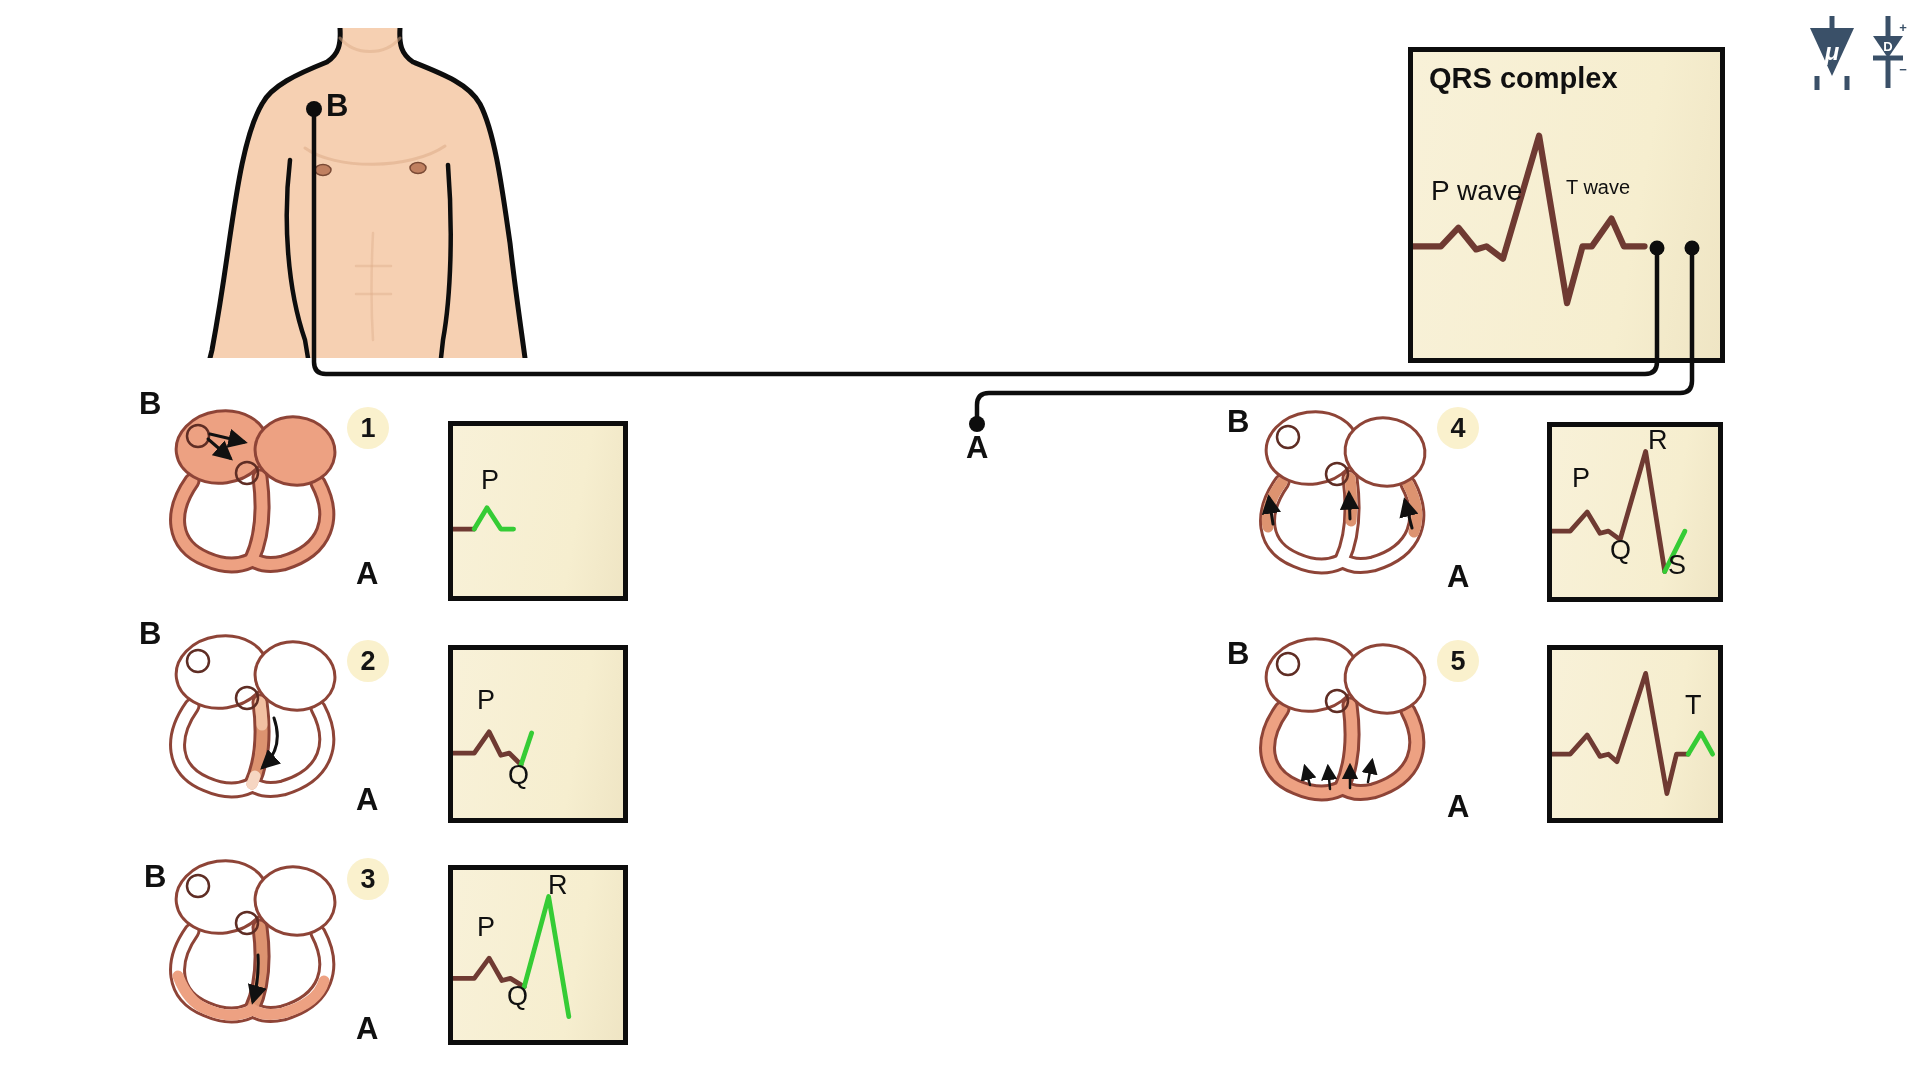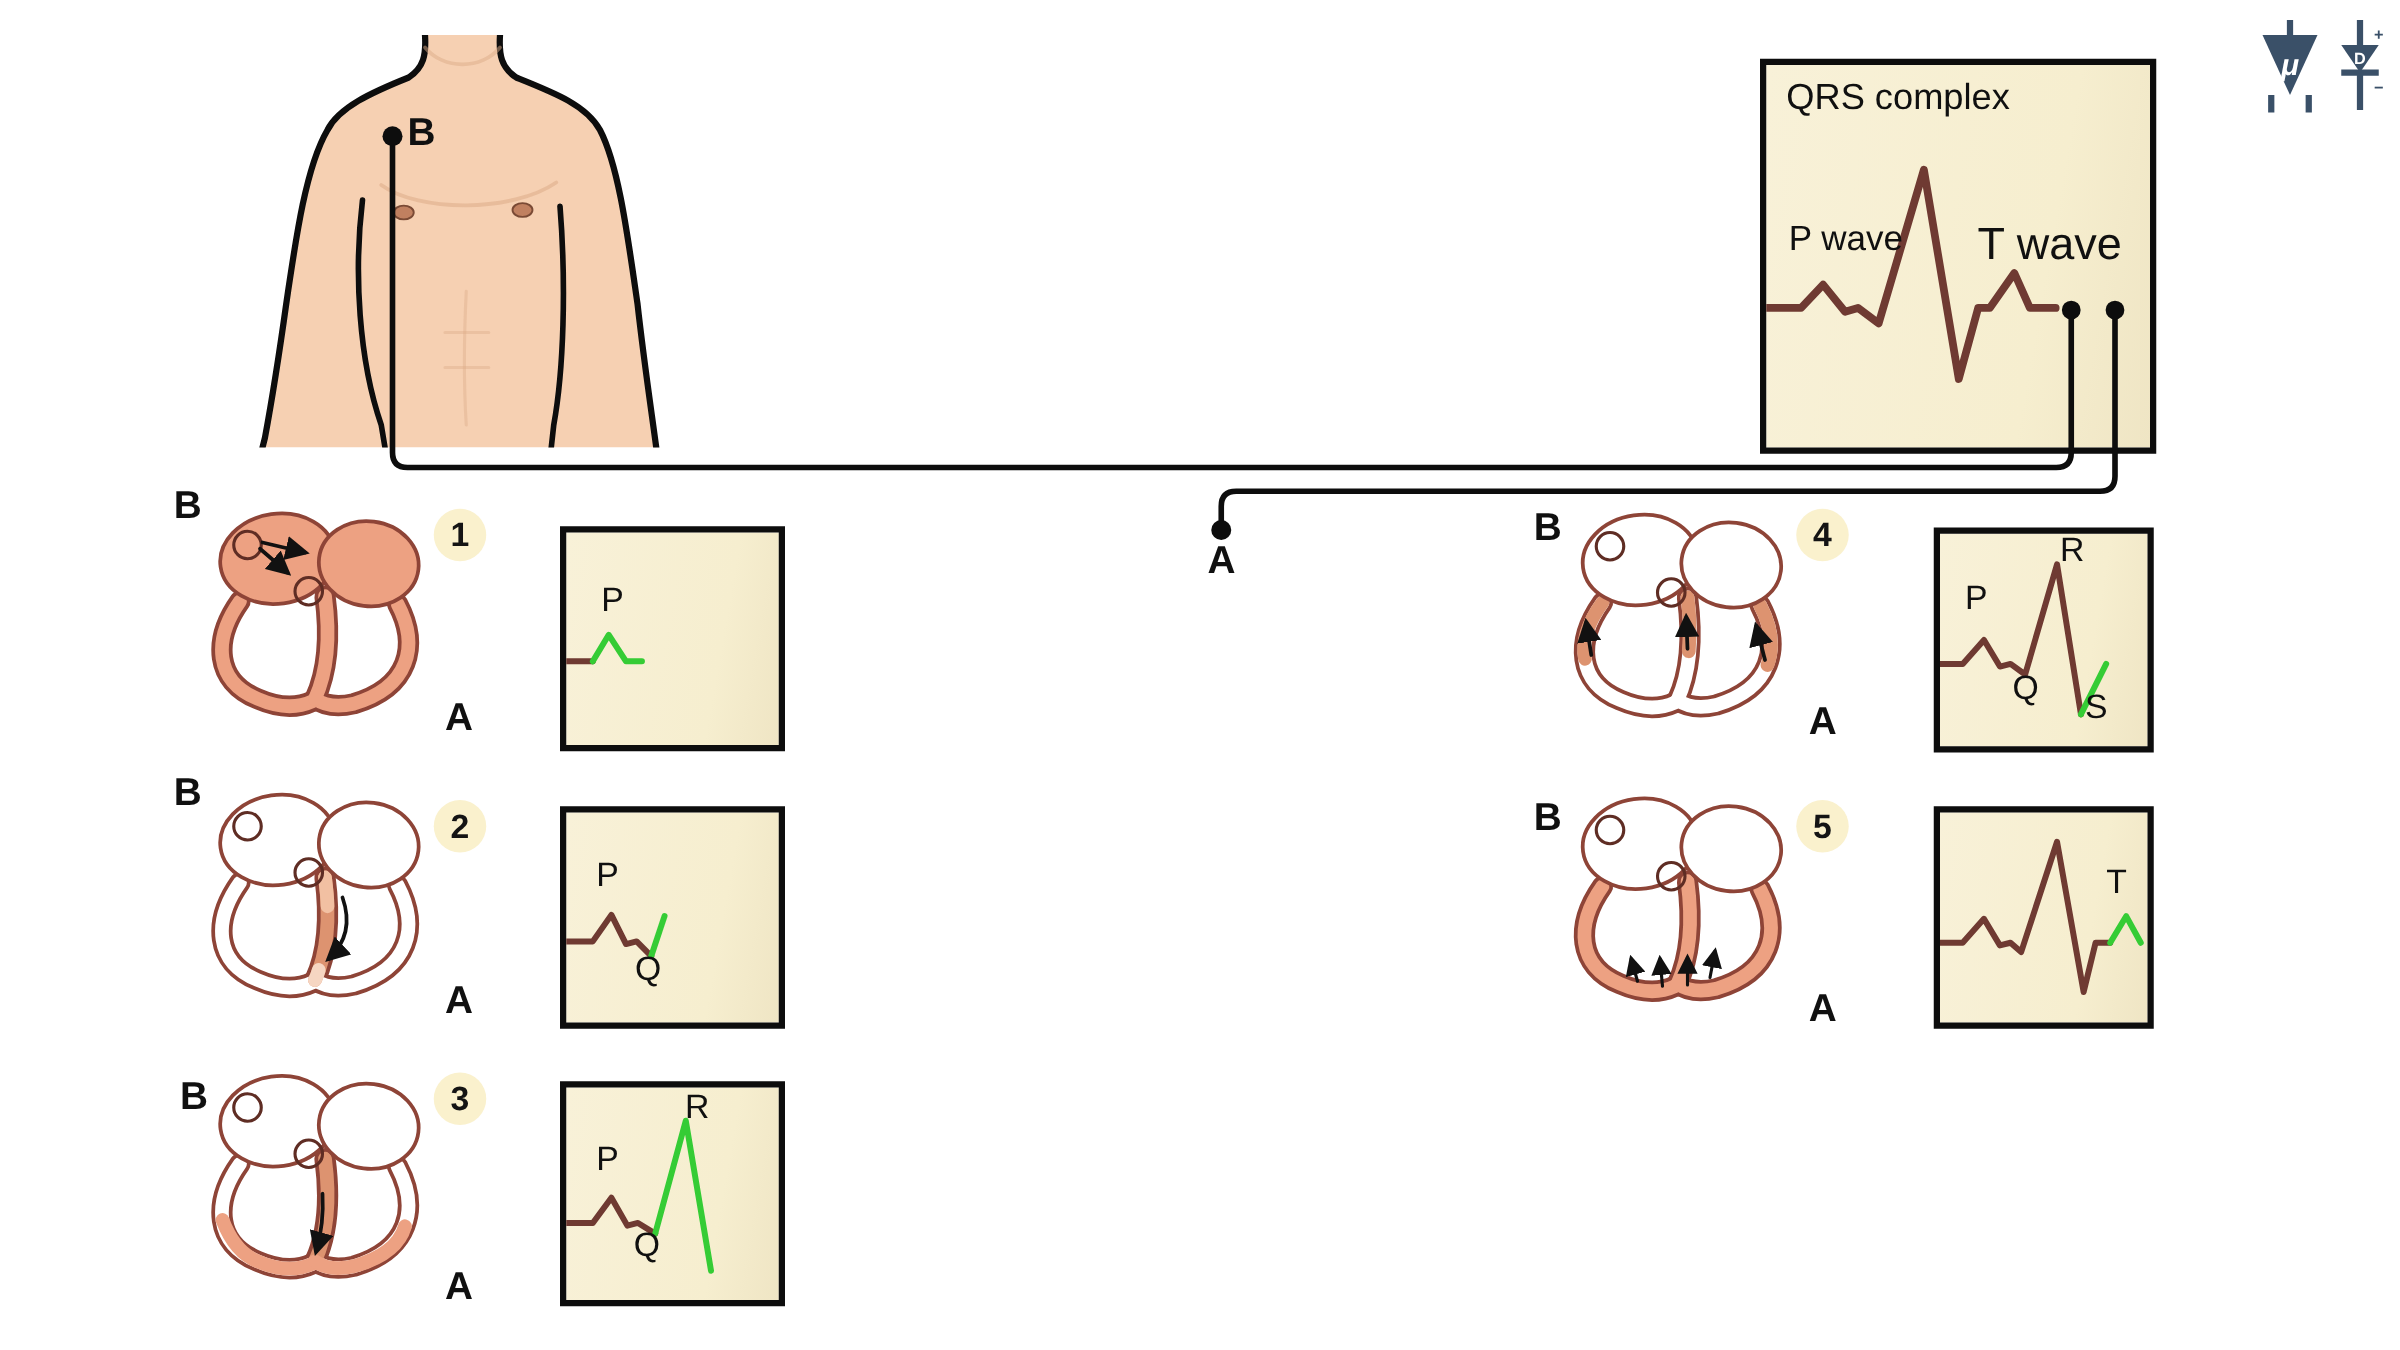--- a/index.html
+++ b/index.html
@@ -14,21 +14,21 @@
     position:absolute;width:42px;height:42px;border-radius:50%;
     background:#faf1cd;color:#141414;font-weight:bold;font-size:27px;
     display:flex;align-items:center;justify-content:center;
   }
   .ecg-panel{
     position:absolute;
     background:linear-gradient(100deg,#f8f1d8 0%,#f6eecf 70%,#efe5c4 100%);
     border:5px solid #0d0d0d;
   }
   .ecg-panel > svg{position:absolute;left:0;top:0;width:100%;height:100%;}
-  .panel-title{position:absolute;left:16px;top:12px;font-weight:normal;font-size:29px;line-height:1;color:#101010;}
+  .panel-title{position:absolute;left:16px;top:12px;font-weight:bold;font-size:29px;line-height:1;color:#101010;}
   .trace-m{fill:none;stroke:#6f3a32;stroke-width:4.5;stroke-linejoin:round;stroke-linecap:round;}
   .trace-g{fill:none;stroke:#35cc35;stroke-width:4.5;stroke-linejoin:round;stroke-linecap:round;}
   .trace-m.big{stroke-width:6;}
   .wire{fill:none;stroke:#0d0d0d;stroke-width:4.5;stroke-linejoin:round;}
   .v-out{fill:none;stroke:#8e4437;stroke-width:17;stroke-linecap:round;}
   .v-in{fill:none;stroke-width:11;stroke-linecap:round;}
   .v-in.white{stroke:#ffffff;}
   .v-in.salmon{stroke:#eda182;}
   .v-in.septum{stroke:#dd9370;}
   .atr{stroke:#8e4437;stroke-width:3;}
@@ -63,21 +63,21 @@
   <ellipse cx="118" cy="142" rx="8" ry="5.5" fill="#c08060" stroke="#7a4a35" stroke-width="1.5"></ellipse>
   <ellipse cx="213" cy="140" rx="8" ry="5.5" fill="#c08060" stroke="#7a4a35" stroke-width="1.5"></ellipse>
 </svg>
 
 <div class="ecg-panel" style="left:1408px;top:47px;width:307px;height:306px">
   <div class="panel-title">QRS complex</div>
   <svg viewBox="0 0 297 296">
     <polyline class="trace-m big" points="0,188 27,188 44,170 61,191 71,188 87,200 122,81 149,243 164,188 173,188 192,161 204,188 224,188"></polyline>
   </svg>
   <div class="wave-label" style="left:18px;top:125px;font-size:28px">P wave</div>
-  <div class="wave-label" style="left:169px;top:125px;font-size:36px">T wave</div>
+  <div class="wave-label" style="left:153px;top:125px;font-size:20px">T wave</div>
 </div>
 
 <svg class="abs" style="left:0;top:0;pointer-events:none" width="1920" height="1080" viewBox="0 0 1920 1080">
   <path class="wire" d="M 314,109 L 314,362 Q 314,374 326,374 L 1645,374 Q 1657,374 1657,362 L 1657,248"></path>
   <path class="wire" d="M 977,424 L 977,405 Q 977,393 989,393 L 1680,393 Q 1692,393 1692,381 L 1692,248"></path>
   <circle cx="314" cy="109" r="8" fill="#0d0d0d"></circle>
   <circle cx="977" cy="424" r="8" fill="#0d0d0d"></circle>
   <circle cx="1657" cy="248" r="7.5" fill="#0d0d0d"></circle>
   <circle cx="1692" cy="248" r="7.5" fill="#0d0d0d"></circle>
 </svg>

